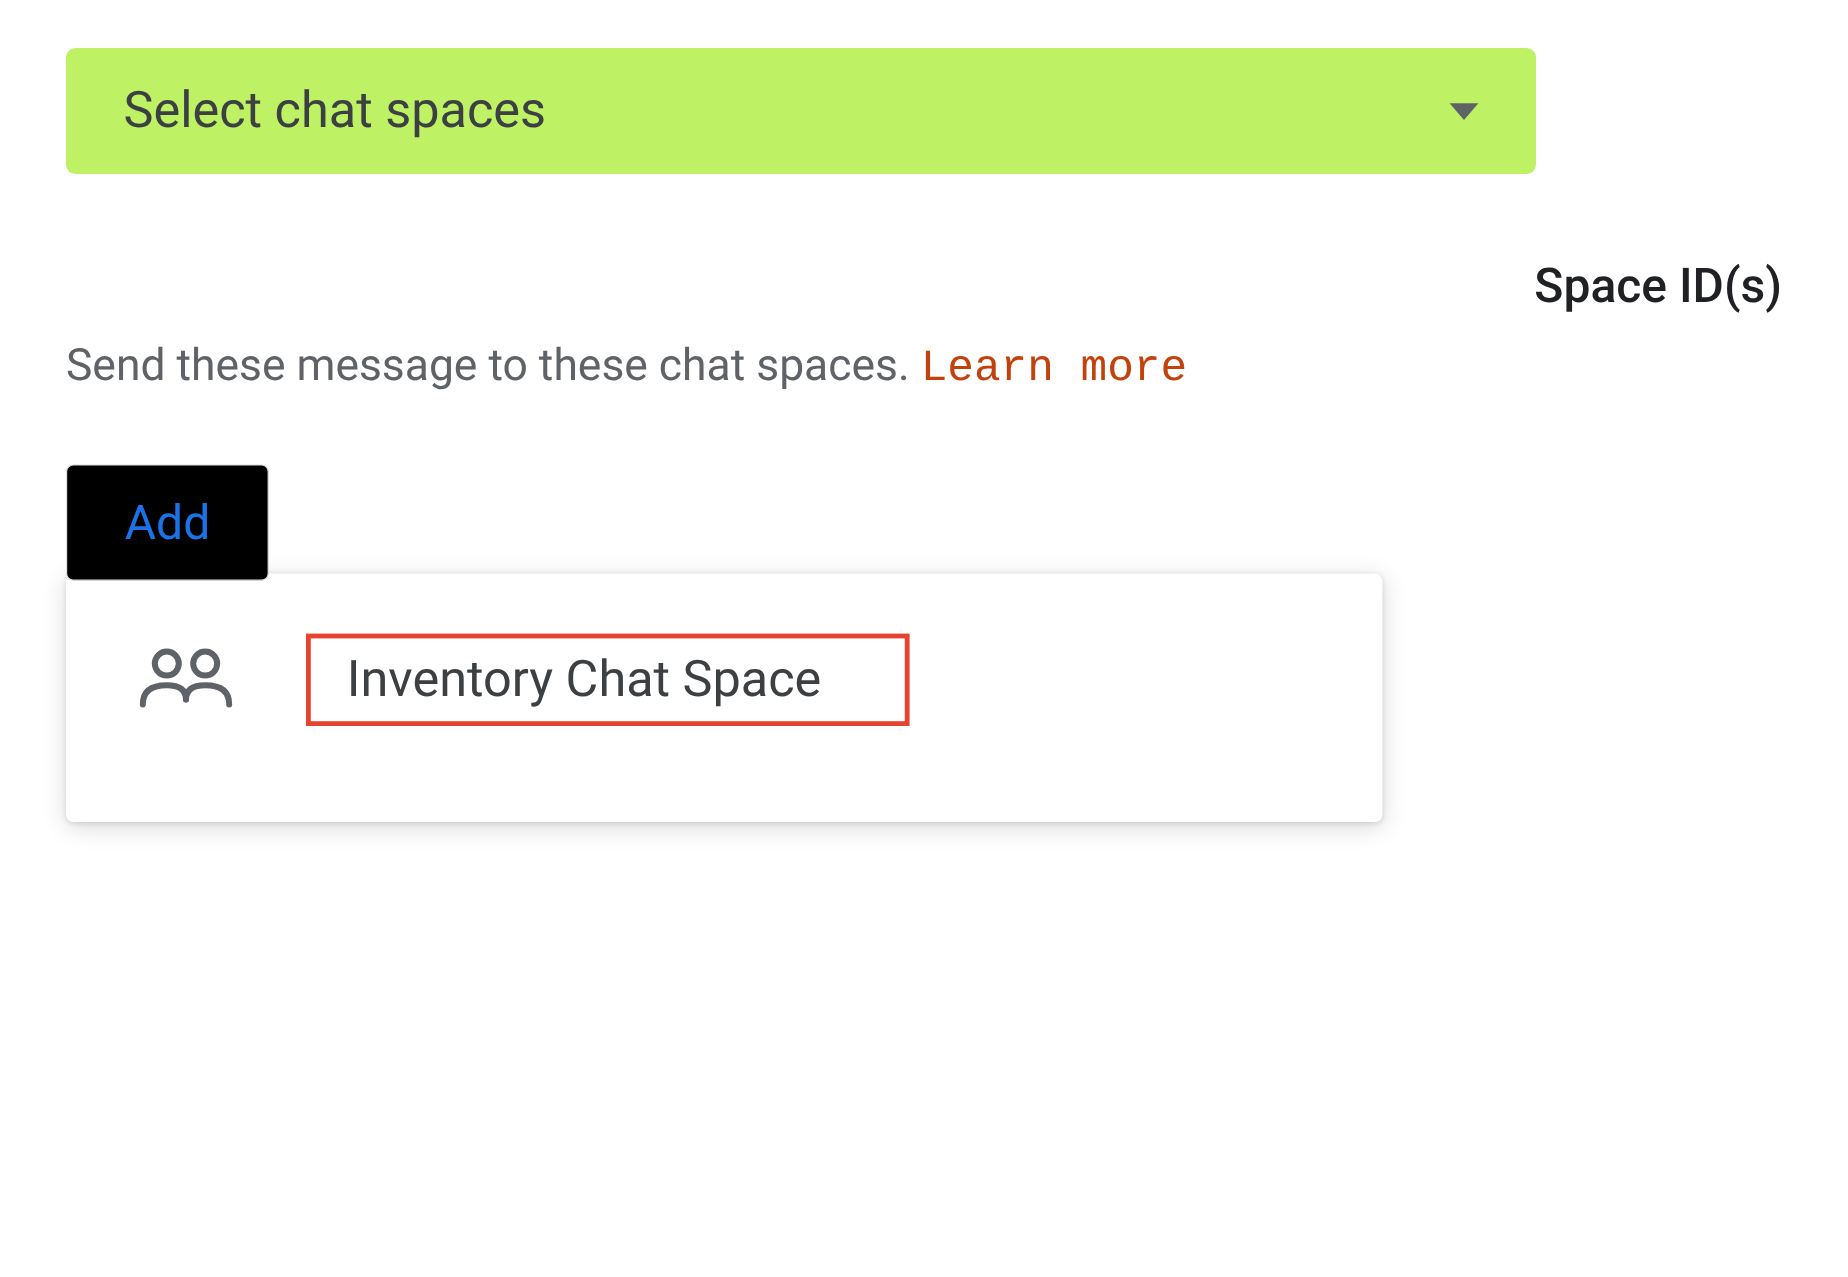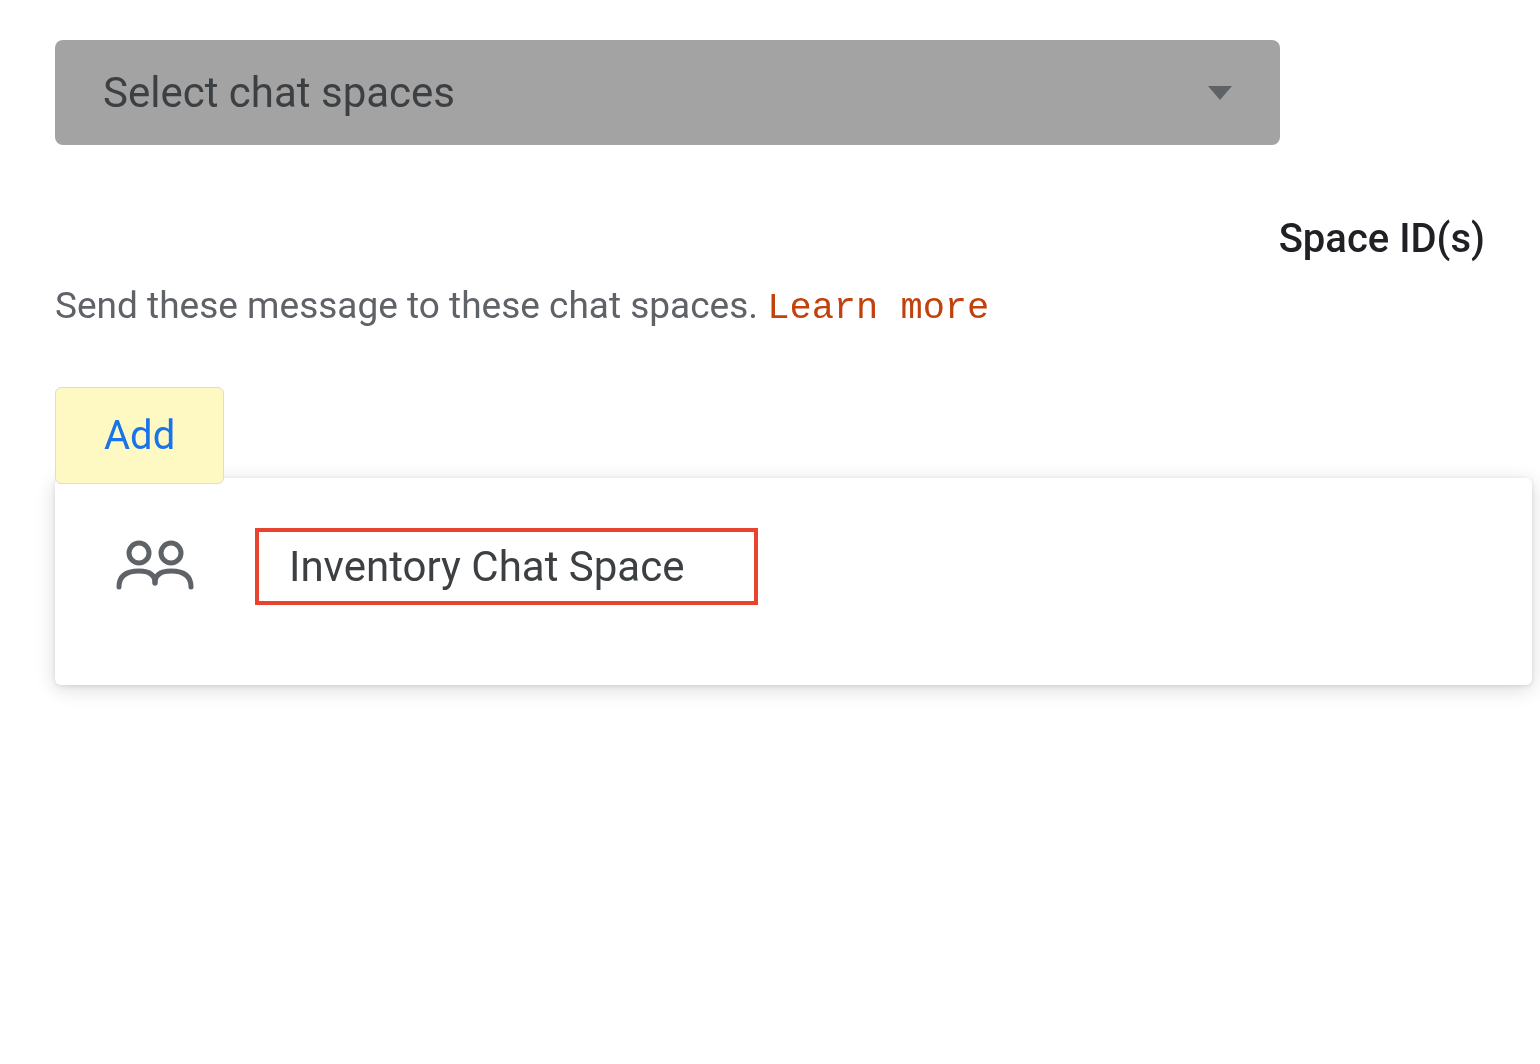--- a/index.html
+++ b/index.html
@@ -16,21 +16,21 @@
     .page-title {
       font-size: 56px;
       font-weight: 400;
       color: #3c4043;
       margin-bottom: 80px;
     }
     .select-dropdown {
       display: flex;
       align-items: center;
       justify-content: space-between;
-      background: #a3a3a3;
+      background: #bef264;
       border-radius: 8px;
       padding: 28px 48px;
       width: 1225px;
       cursor: pointer;
       margin-bottom: 70px;
     }
     .select-label {
       font-size: 42px;
       font-weight: 400;
       color: #3c4043;
@@ -69,39 +69,39 @@
     }
     .container {
       position: relative;
     }
     .add-button {
       display: inline-flex;
       align-items: center;
       justify-content: center;
       border: 1px solid #dadce0;
       border-radius: 6px;
-      background: #fef9c3;
+      background: #000000;
       padding: 24px 48px;
       cursor: pointer;
       margin-bottom: 0;
       position: relative;
       z-index: 2;
     }
     .add-button-label {
       font-size: 40px;
       font-weight: 400;
       color: #1a73e8;
     }
     .dropdown-menu {
       margin-top: -6px;
       background: #ffffff;
       border-radius: 6px;
       box-shadow: 0 4px 20px rgba(0,0,0,0.15), 0 1px 4px rgba(0,0,0,0.1);
       padding: 30px 40px 60px 40px;
-      width: 1477px;
+      width: 1097px;
       position: relative;
       z-index: 1;
     }
     .dropdown-item {
       display: flex;
       align-items: center;
       gap: 60px;
       padding: 20px 20px;
     }
     .people-icon {

